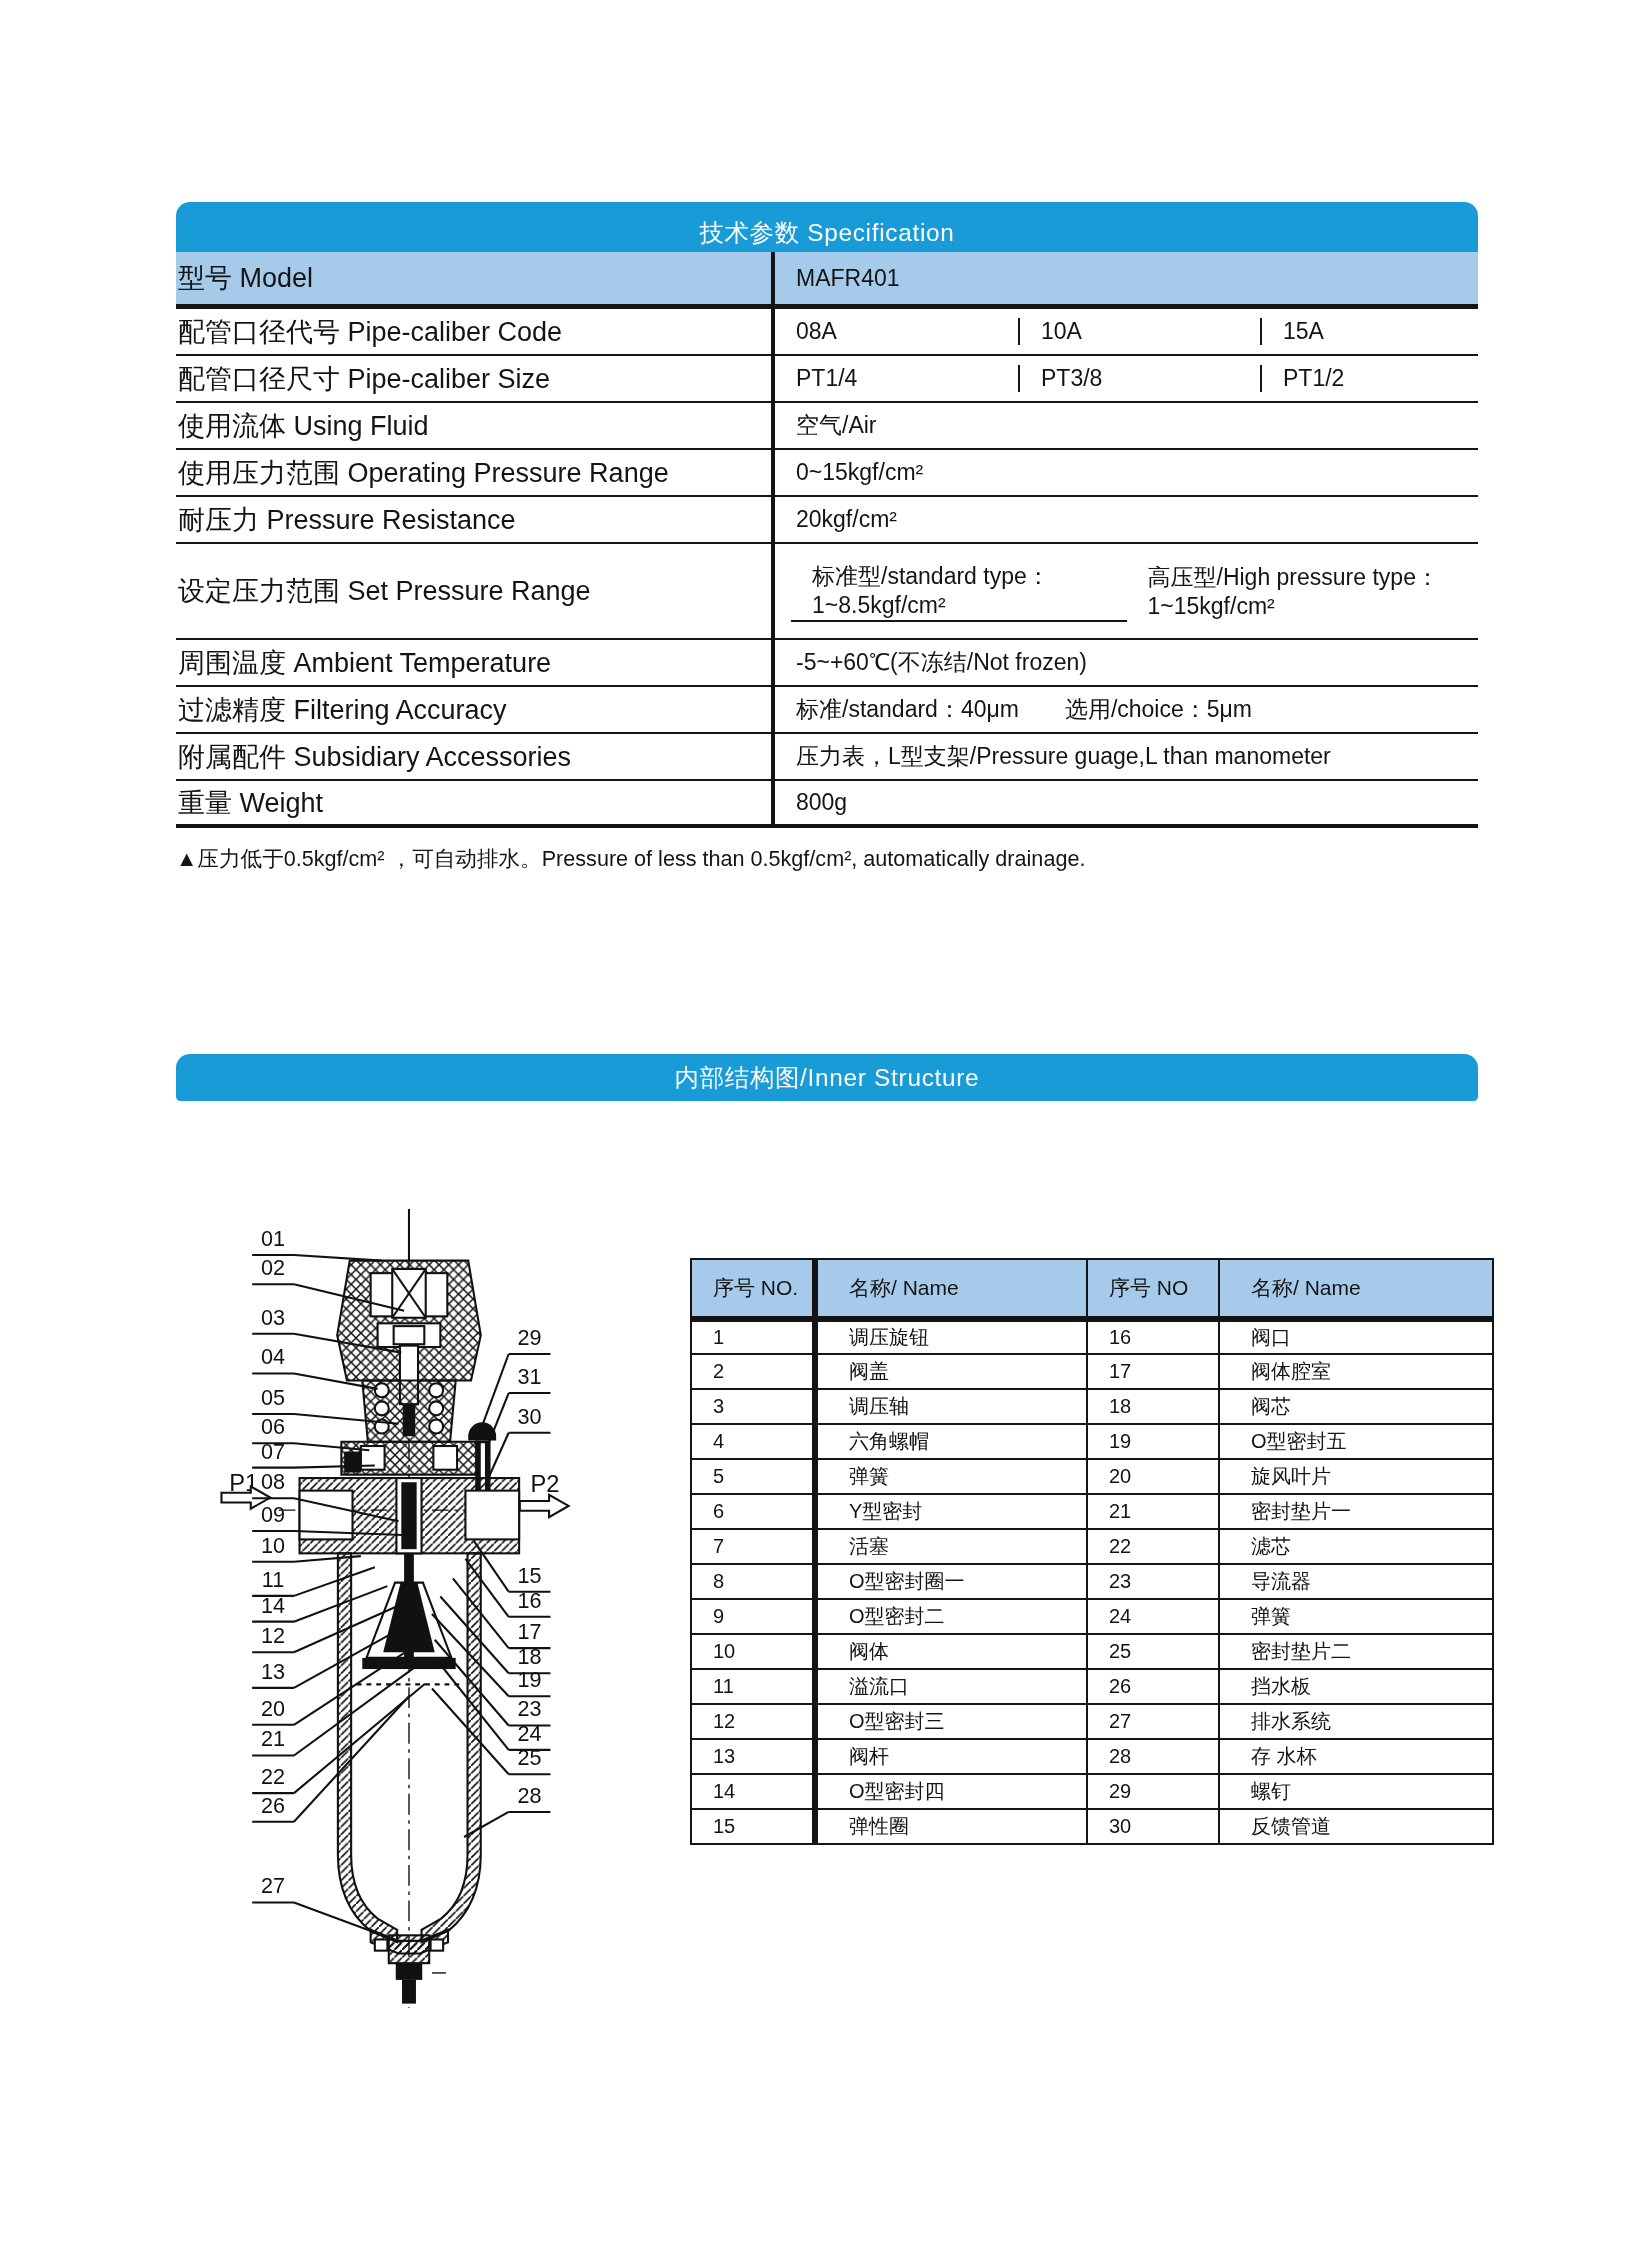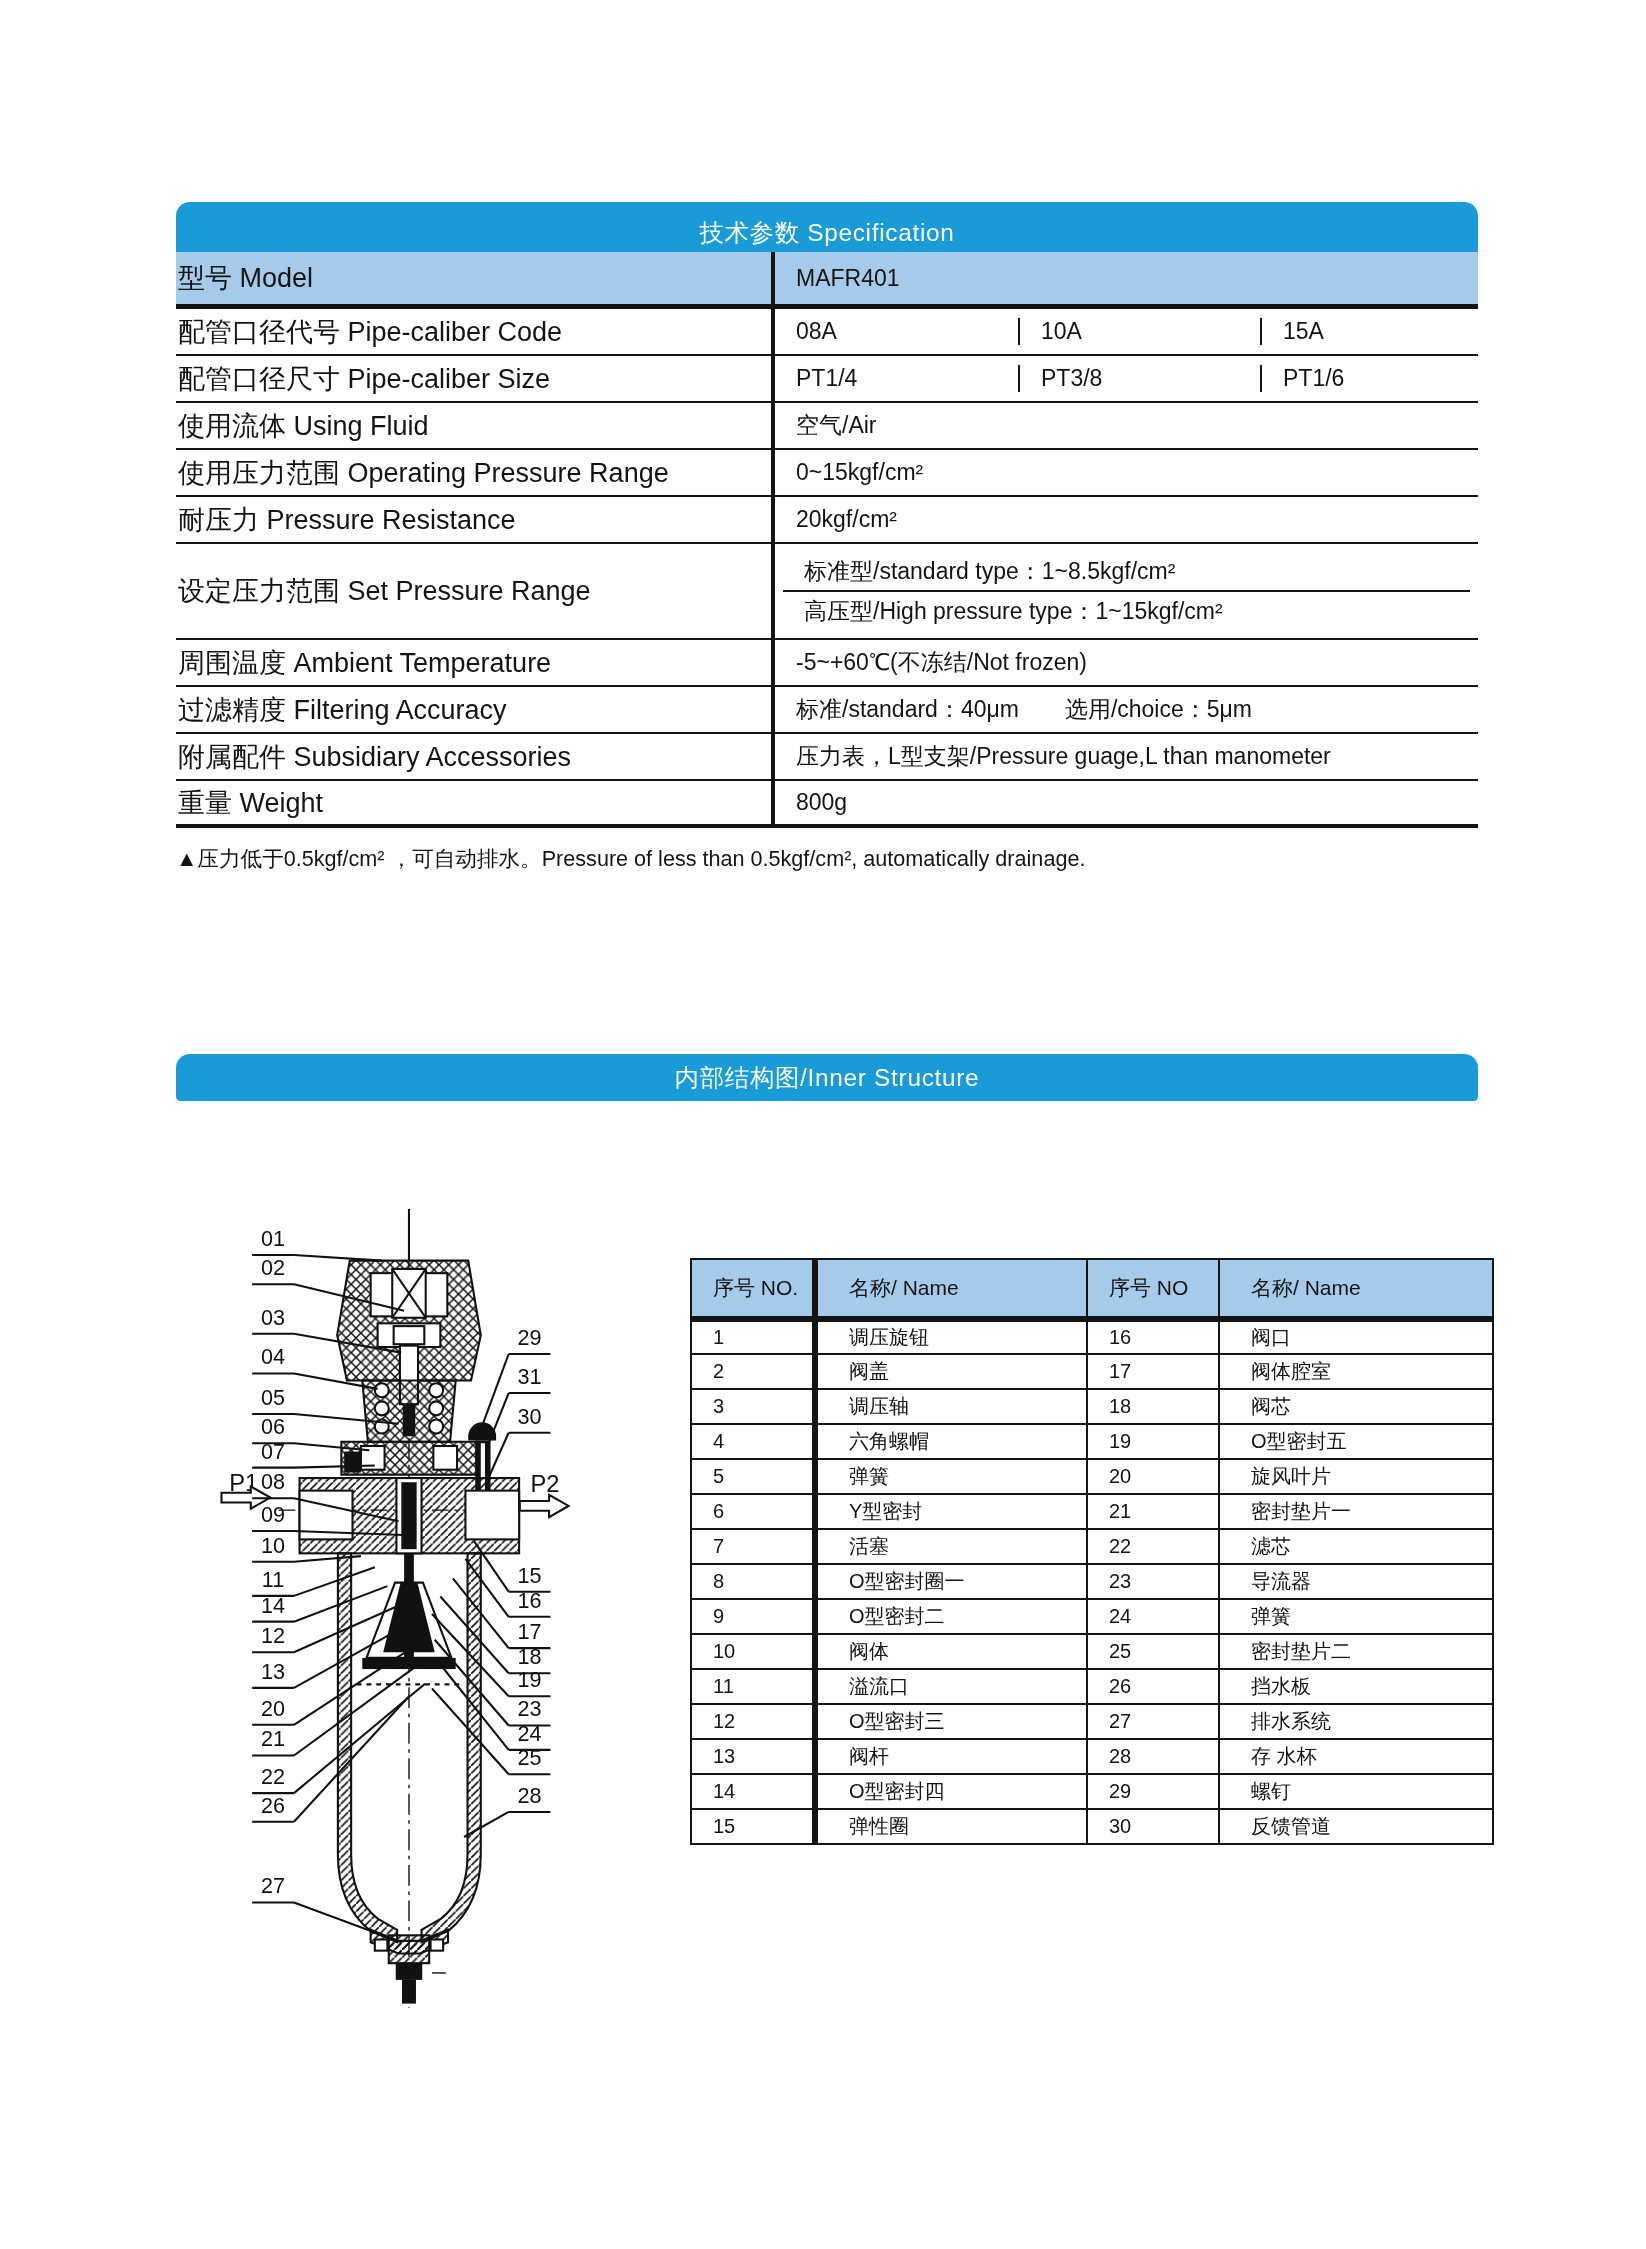--- a/index.html
+++ b/index.html
@@ -23,21 +23,21 @@
   .srow.model { height:57px; background:#A6CBEA; border-bottom:5.6px solid #141414; }
   .srow.dbl { height:96px; }
   .srow.last { border-bottom:4.9px solid #141414; }
   .lbl { width:595px; padding-left:2px; display:flex; align-items:center; font-size:27px; }
   .val { flex:1; border-left:4.9px solid #141414; display:flex; align-items:center; padding-left:21px; font-size:23px; }
   .val.v3 { padding:0; }
   .vc { display:flex; align-items:center; padding-left:21px; font-size:23px; }
   .vc.c1 { width:243px; }
   .vc.c2 { width:242px; border-left:2.1px solid #141414; }
   .vc.c3 { flex:1; border-left:2.1px solid #141414; }
-  .val.stack { flex-direction:column; padding:8px; align-items:stretch; }
+  .val.stack { flex-direction:row; padding:16px; align-items:stretch; }
   .half { flex:1; display:flex; align-items:center; padding-left:21px; font-size:23px; }
   .half.h1 { border-bottom:2.1px solid #141414; }
   .note { position:absolute; left:176px; top:844px; font-size:21.6px; }
 
   
   .ptable { position:absolute; left:690px; top:1258px; border-collapse:collapse; table-layout:fixed; }
   .ptable th, .ptable td { border:2.1px solid #141414; text-align:left; font-weight:normal; }
   .ptable th { height:60px; background:#A6CBEA; font-size:21px; border-bottom-width:6.3px; }
   .ptable td { height:35px; font-size:20px; }
   .ptable th:first-child, .ptable td:first-child { border-right-width:6.3px; }
@@ -70,21 +70,21 @@
       <div class="vc c1">08A</div>
       <div class="vc c2">10A</div>
       <div class="vc c3">15A</div>
     </div>
   </div>
   <div class="srow">
     <div class="lbl">配管口径尺寸 Pipe-caliber Size</div>
     <div class="val v3">
       <div class="vc c1">PT1/4</div>
       <div class="vc c2">PT3/8</div>
-      <div class="vc c3">PT1/6</div>
+      <div class="vc c3">PT1/2</div>
     </div>
   </div>
   <div class="srow">
     <div class="lbl">使用流体 Using Fluid</div>
     <div class="val">空气/Air</div>
   </div>
   <div class="srow">
     <div class="lbl">使用压力范围 Operating Pressure Range</div>
     <div class="val">0~15kgf/cm²</div>
   </div>

